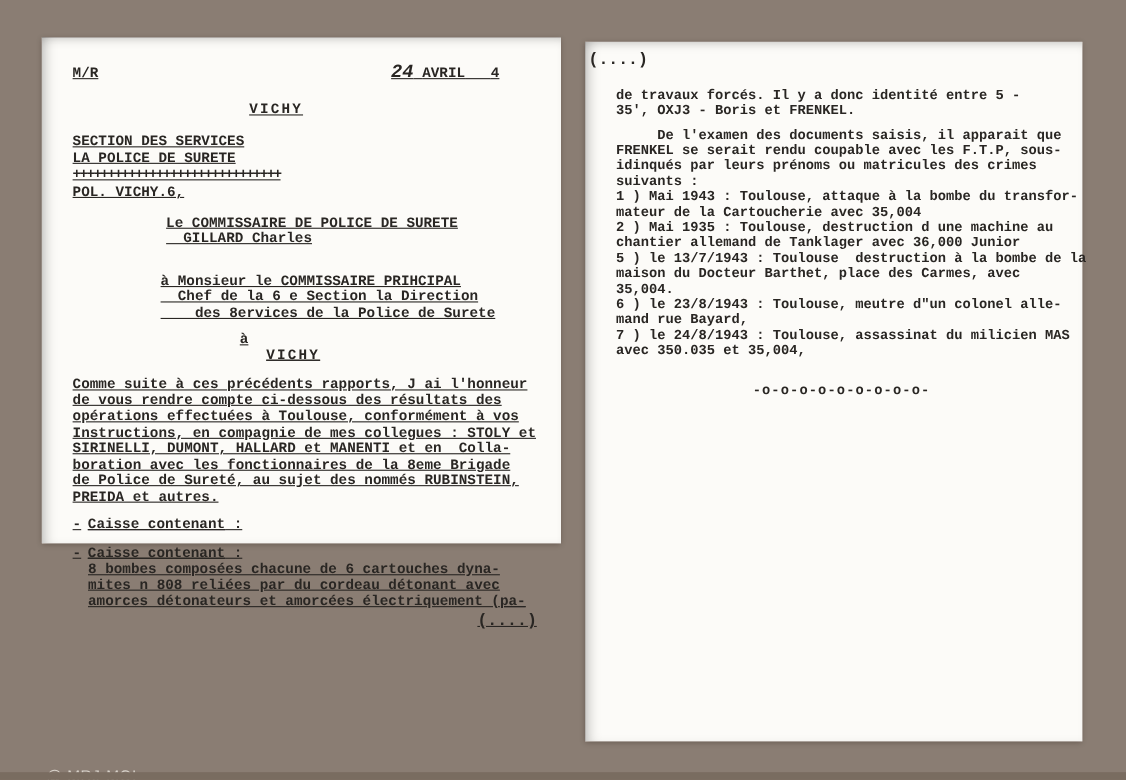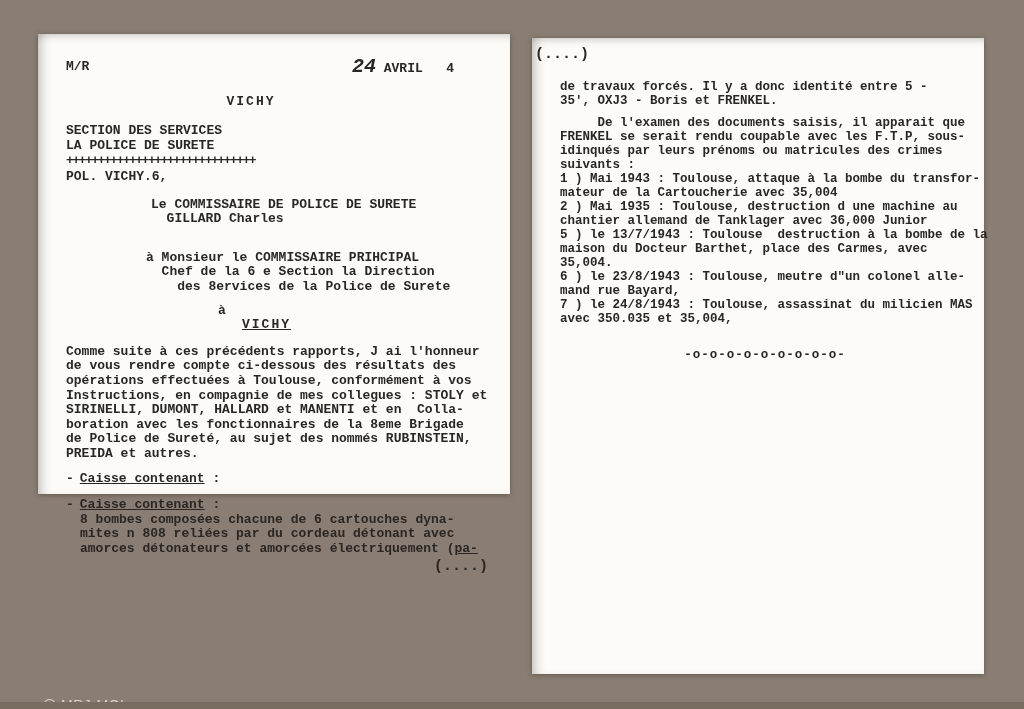--- a/index.html
+++ b/index.html
@@ -10,32 +10,32 @@
   }
   .page{
     position:absolute;background:#fcfbf8;box-sizing:border-box;
     color:#292623;font-weight:700;
     box-shadow:0 1px 5px rgba(55,45,35,.45),
                inset 9px 0 12px -7px rgba(0,0,0,.28),
                inset 0 7px 10px -6px rgba(0,0,0,.20);
   }
   .page-left{
     left:38px;top:34px;width:472px;height:460px;
-    padding:26px 14px 0 28px;font-size:13px;line-height:14.6px;
+    padding:26px 14px 0 28px;font-size:13px;line-height:14.6px;text-decoration:underline;
   }
   .page-right{
     left:532px;top:38px;width:452px;height:636px;
     padding:8px 14px 0 28px;font-size:12.5px;line-height:14px;
   }
   .pre{white-space:pre;}
   .ul{text-decoration:underline;}
   .it{font-style:italic;}
   .header-row{display:flex;align-items:flex-start;}
   .date-stamp{margin-left:auto;margin-right:42px;white-space:pre;}
-  .date-stamp .it{font-size:20px;margin-left:25px;}
+  .date-stamp .it{font-size:17px;margin-left:25px;}
   .city-title{text-align:center;margin:18px 60px 0 0;letter-spacing:2px;}
   .service-block{margin-top:15px;}
   .plus-rule{letter-spacing:-1.5px;margin-top:1px;}
   .file-ref{margin-top:1px;}
   .sender-block{margin-left:85px;margin-top:13px;}
   .recipient-block{margin-left:80px;margin-top:24px;}
   .at-word{margin-left:152px;margin-top:9px;}
   .city-dest{margin-left:176px;letter-spacing:2px;}
   .body-par{margin-top:12px;}
   .caisse{margin-top:11px;}

